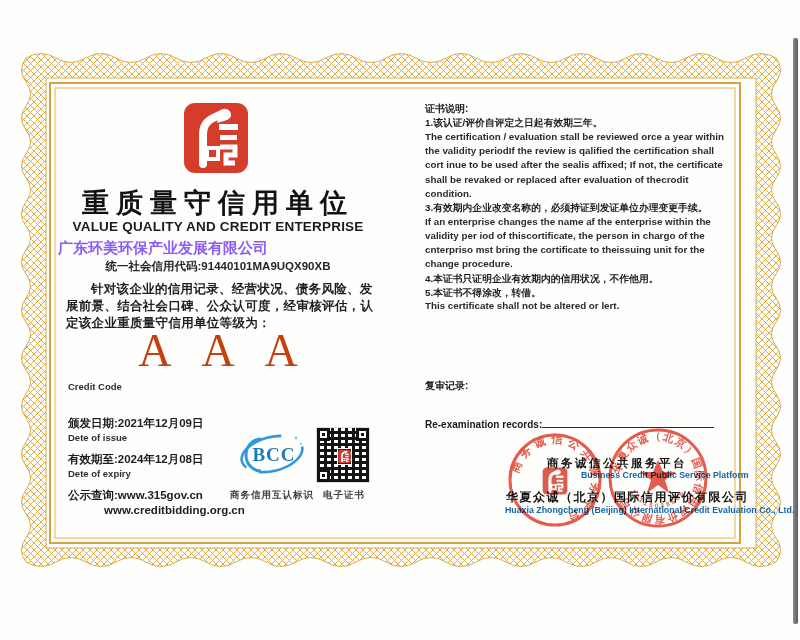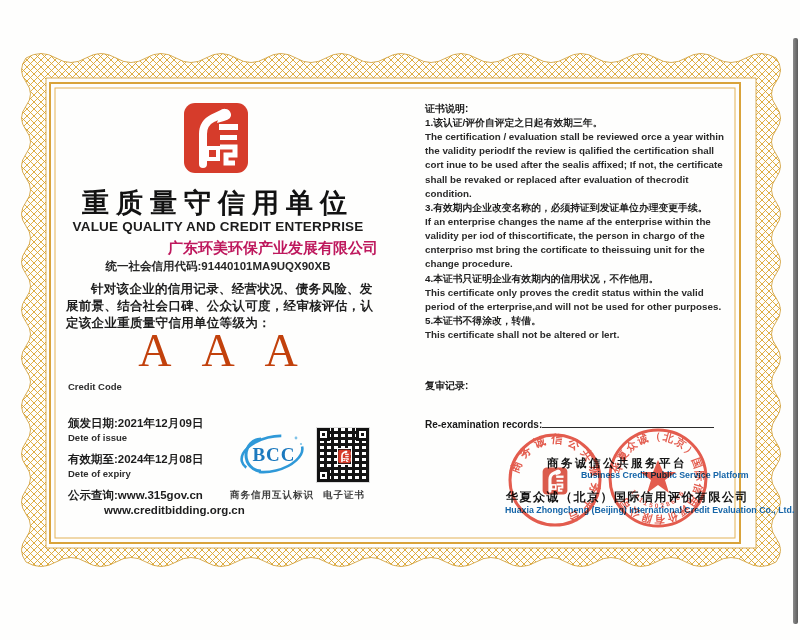--- a/index.html
+++ b/index.html
@@ -11,21 +11,21 @@
   }
   .abs{position:absolute;}
   
   #border-svg{position:absolute;left:20px;top:46px;}
   
   .scan-strip{left:793px;top:38px;width:5px;height:586px;background:linear-gradient(90deg,#777,#3f3f3f);opacity:.85;border-radius:2px;}
   
   .logo-box{left:183px;top:101px;width:66px;height:74px;}
   .title-cn{left:58px;top:185px;width:320px;text-align:center;font-size:27px;font-weight:bold;letter-spacing:7px;color:#121212;font-family:"Liberation Serif","DejaVu Serif",serif;}
   .title-en{left:58px;top:219px;width:320px;text-align:center;font-size:13.5px;font-weight:bold;color:#1c1c1c;letter-spacing:.2px;}
-  .company{left:58px;top:239px;width:320px;text-align:right;font-size:15px;font-weight:bold;color:#be185d;}
+  .company{left:58px;top:239px;width:320px;text-align:left;font-size:15px;font-weight:bold;color:#8b5cf6;}
   .uscc{left:58px;top:259px;width:320px;text-align:center;font-size:11.5px;font-weight:600;color:#262626;}
   .paragraph{left:66px;top:281px;width:312px;font-size:12.5px;line-height:1.36;font-weight:700;color:#1e1e1e;text-indent:2em;letter-spacing:.3px;}
   .rating{left:58px;top:324px;width:320px;text-align:center;font-size:46px;font-weight:normal;color:#c2410c;letter-spacing:30px;text-indent:30px;font-family:"Liberation Serif","DejaVu Serif",serif;}
   .field-cn{font-size:11.5px;font-weight:700;color:#1d1d1d;}
   .field-en{font-size:9.5px;font-weight:600;color:#2e2e2e;margin-top:1px;}
   .credit-no{left:68px;top:380px;}
   .issue-date{left:68px;top:416px;}
   .expiry-date{left:68px;top:452px;}
   .query1{left:68px;top:488px;font-size:11.5px;font-weight:700;color:#1d1d1d;}
   .query2{left:104px;top:504px;font-size:11.5px;font-weight:700;color:#1d1d1d;}
@@ -145,21 +145,20 @@
 </div>
 <div class="abs qr-label">电子证书</div>
 
 <div class="abs notes">
   <p class="n-head">证书说明:</p>
   <p class="n-cn">1.该认证/评价自评定之日起有效期三年。</p>
   <p class="n-en">The certification / evaluation stall be reviewed orce a year within the validity periodIf the review is qalified the certification shall cort inue to be used after the sealis affixed; If not, the certificate shall be revaked or replaced after evaluation of thecrodit condition.</p>
   <p class="n-cn">3.有效期内企业改变名称的，必须持证到发证单位办理变更手续。</p>
   <p class="n-en">If an enterprise changes the name af the enterprise within the validity per iod of thiscortificate, the person in chargo of the cnterpriso mst bring the cortificate to theissuing unit for the change procedure.</p>
   <p class="n-cn">4.本证书只证明企业有效期内的信用状况，不作他用。</p>
-  <p class="n-en">This certificate only proves the credit status within the valid period of the erterprise,and will not be used for other purposes.</p>
   <p class="n-cn">5.本证书不得涂改，转借。</p>
   <p class="n-en">This certificate shall not be altered or lert.</p>
 </div>
 
 <div class="abs reexam">
   <p class="re-cn">复审记录:</p>
   <p class="re-en"><span>Re-examination records:</span><span class="re-line"></span></p>
 </div>
 
 <div class="abs platform-cn">商务诚信公共服务平台</div>

